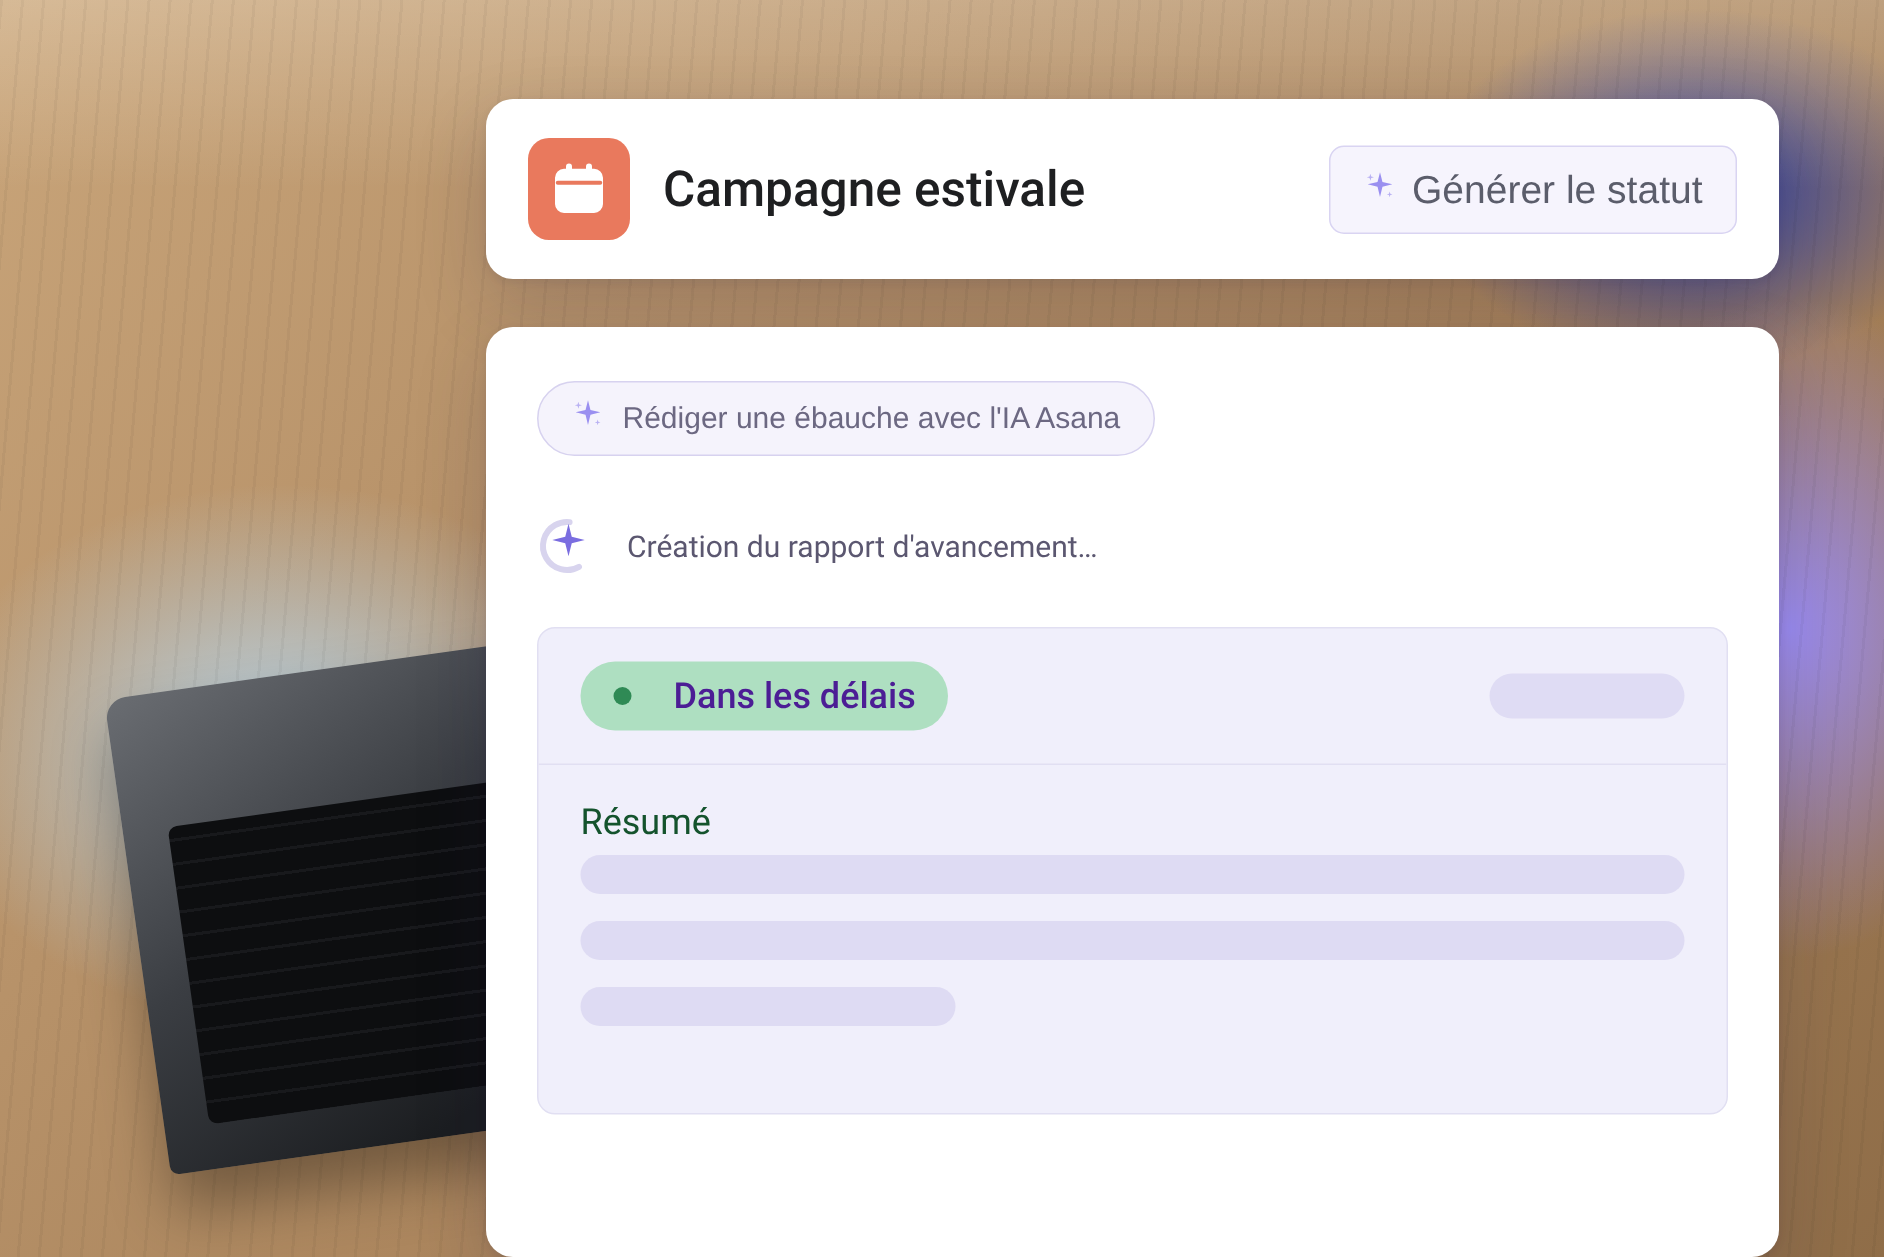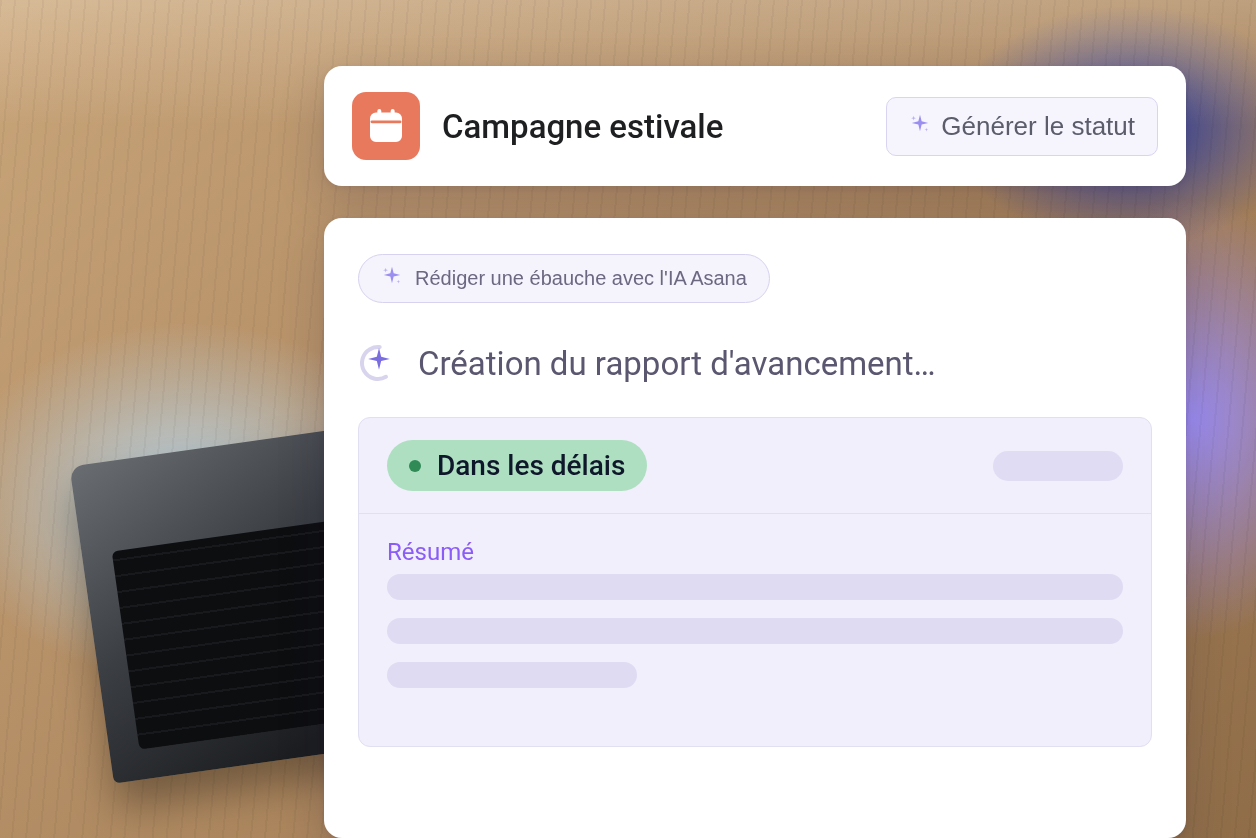--- a/index.html
+++ b/index.html
@@ -103,64 +103,64 @@
     gap: 20px;
     margin-top: 40px;
   }
   .spinner {
     width: 40px; height: 40px;
     position: relative;
   }
   .spinner svg.ring { position:absolute; inset:0; }
   .spinner svg.star { position:absolute; left:8px; top:4px; width:26px; height:26px; }
   .progress-text {
-    font-size: 33px;
+    font-size: 20px;
     color: #5b5770;
   }
 
   .report-panel {
     margin-top: 34px;
     background: #f0effb;
     border: 1px solid #e1dff2;
     border-radius: 12px;
     overflow: hidden;
   }
   .report-top {
     display: flex;
     align-items: center;
     justify-content: space-between;
     padding: 22px 28px;
     border-bottom: 1px solid #e1dff2;
   }
   .status-pill {
     display: inline-flex;
     align-items: center;
-    gap: 16px;
+    gap: 28px;
     padding: 9px 22px;
     background: #aedfc1;
     border-radius: 999px;
-    font-size: 28px;
-    color: #0f172a;
+    font-size: 24px;
+    color: #4c1d95;
     font-weight: 500;
   }
   .status-dot {
     width: 12px; height: 12px; border-radius: 50%;
     background: #2f8a55;
   }
   .placeholder-chip {
     width: 130px; height: 30px;
     background: #dfdcf4;
     border-radius: 999px;
   }
   .report-body {
     padding: 24px 28px 40px;
   }
   .summary-label {
     font-size: 24px;
-    color: #8b5cf6;
+    color: #14532d;
     margin-bottom: 8px;
   }
   .skel {
     height: 26px;
     background: #dedbf3;
     border-radius: 999px;
     margin-bottom: 18px;
   }
   .skel.full { width: 100%; }
   .skel.short { width: 34%; }

